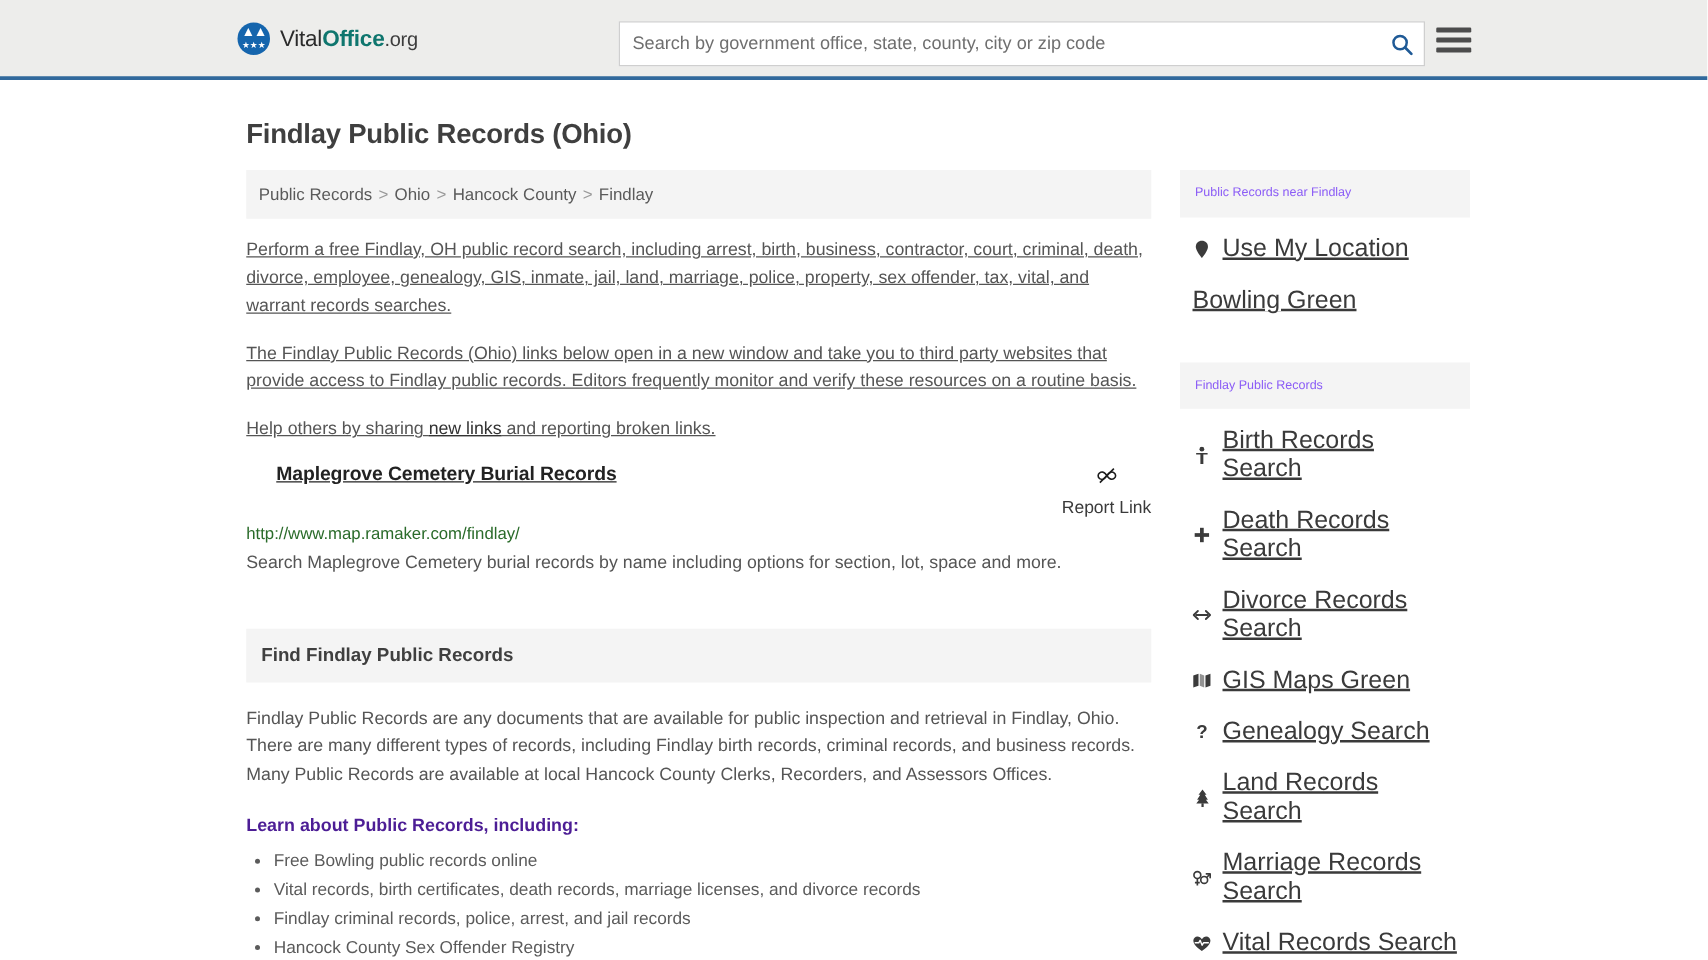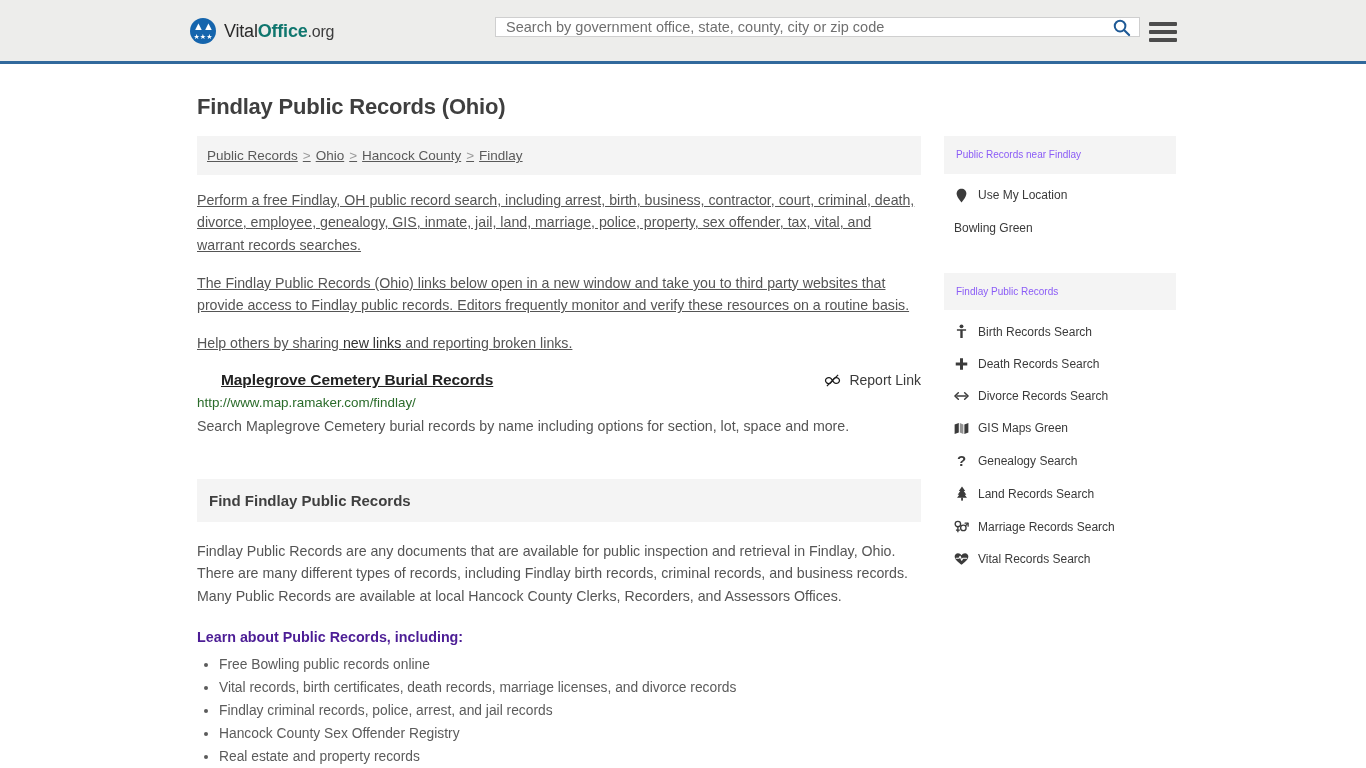--- a/index.html
+++ b/index.html
@@ -52,21 +52,21 @@
     color: #2b2b2b;
     letter-spacing: -0.2px;
     white-space: nowrap;
   }
   .logo-text .b { color: #0f766e; font-weight: bold; }
   .logo-text .org { color: #3d3d3d; font-size: 16px; }
 
   .search-wrap {
     position: absolute;
     left: 495px; top: 17px;
-    width: 645px; height: 20px;
+    width: 645px; height: 36px;
     background: #ffffff;
     border: 1px solid #cfcfcf;
     display: flex; align-items: center;
   }
   .search-input {
     flex: 1 1 auto;
     border: 0; outline: 0;
     background: transparent;
     font-family: "Liberation Sans", sans-serif;
     font-size: 14.5px;
@@ -116,21 +116,20 @@
   .main-col { width: 724px; margin-left: 9px; }
   .side-col { width: 232px; margin-left: 23px; }
 
   
   .breadcrumb {
     background: #f4f4f4;
     padding: 12px 10px;
     font-size: 13.5px;
     color: #5a5a5a;
     margin-bottom: 14px;
-    text-decoration: underline;
   }
   .breadcrumb a {
     color: #5a5a5a; text-decoration: none;
   }
   .breadcrumb .sep { color: #9a9a9a; margin: 0 5px; }
   .breadcrumb .current { color: #5a5a5a; }
 
   .intro p {
     font-size: 14.2px;
     line-height: 1.57;
@@ -156,20 +155,21 @@
     letter-spacing: -0.1px;
     cursor: pointer;
     margin-left: 24px;
   }
   .report-link {
     display: flex; align-items: center;
     gap: 8px;
     cursor: pointer;
     white-space: nowrap;
     padding-top: 1px;
+    flex-direction: column;
   }
   .report-link-text {
     font-size: 14px;
     color: #3a3a3a;
   }
   .result-url {
     font-size: 13.4px;
     color: #2a6b2a;
     margin-top: 6px;
     text-decoration: none;
@@ -234,22 +234,23 @@
   .panel-row .ico {
     width: 15px;
     flex: 0 0 15px;
     text-align: center;
     color: #3b3b3b;
     font-size: 13px;
     line-height: 1;
     display: flex; align-items: center; justify-content: center;
   }
   .panel-link {
-    font-size: 12px;
+    font-size: 20px;
     color: #3a3a3a;
+    text-decoration: underline;
   }
   .plain-row { margin-left: 0; }
 </style>
 </head>
 <body>
 
 <div class="header">
 
   <div class="logo-wrap">
     <div class="logo-mark">

